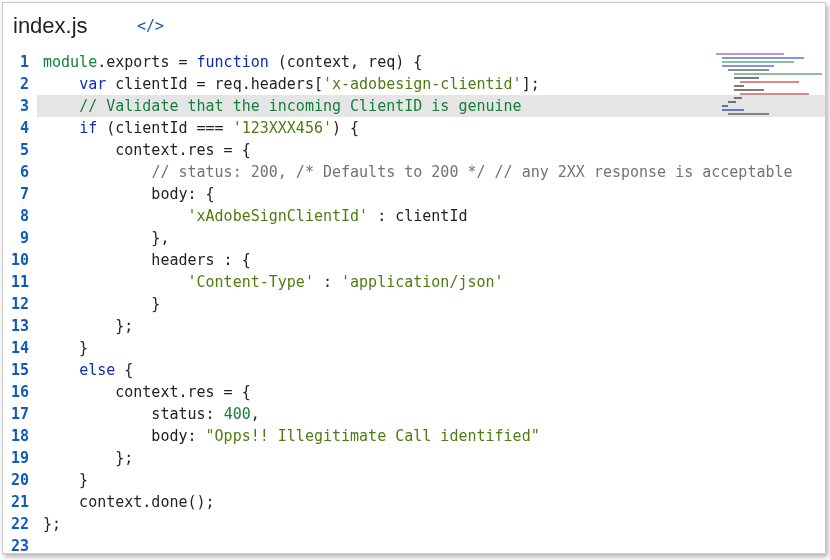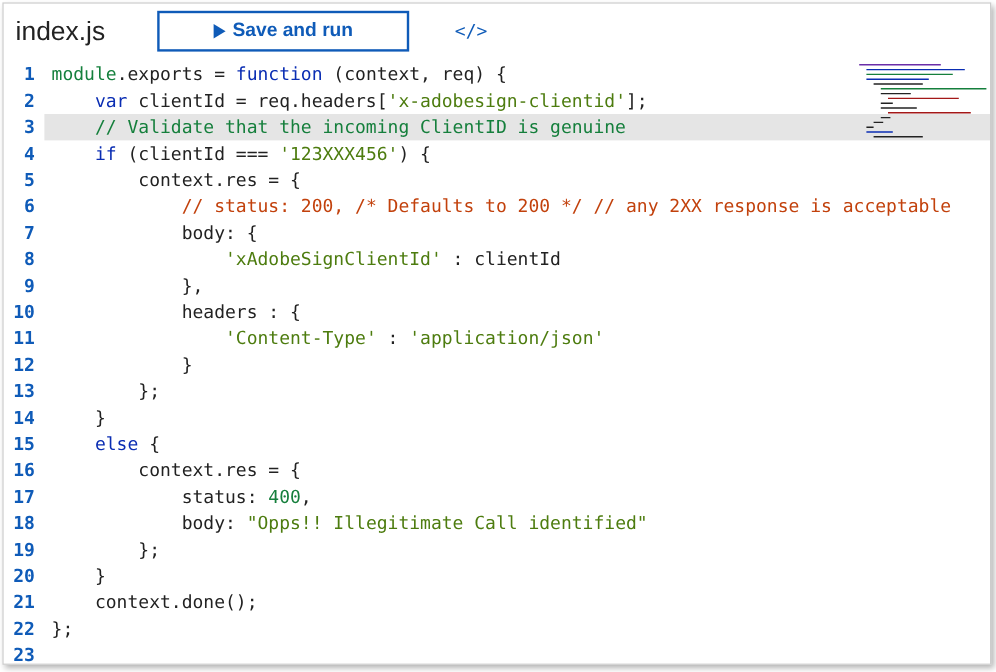--- a/index.html
+++ b/index.html
@@ -97,41 +97,37 @@
       white-space: pre;
       position: relative;
     }
     .line { height: 22px; padding-left: 6px; }
     .line.highlight { background: #e5e5e5; }
     .kw { color: #0a2db3; }
     .mod { color: #15803d; }
     .str { color: #4d7c0f; }
     .num { color: #157f3c; }
     .cmt { color: #157f3c; }
-    .cmt2 { color: #c2410c; }
+    .cmt2 { color: #737373; }
     .ident { color: #222; }
     .minimap {
       position: absolute;
       right: 6px;
       top: 50px;
       width: 110px;
       height: 70px;
       pointer-events: none;
     }
   </style>
 </head>
 <body>
 
 <div class="container">
   <div class="toolbar">
     <div class="filename">index.js</div>
-    <button class="btn btn-secondary">
-      <span class="play-icon"></span>
-      <span>Save and run</span>
-    </button>
     <button class="btn btn-link">
       <span class="code-glyph">&lt;/&gt;</span>
     </button>
   </div>
 
   <div class="editor">
     <div class="gutter" id="gutter">
         <div>1</div>
         <div>2</div>
         <div>3</div>

